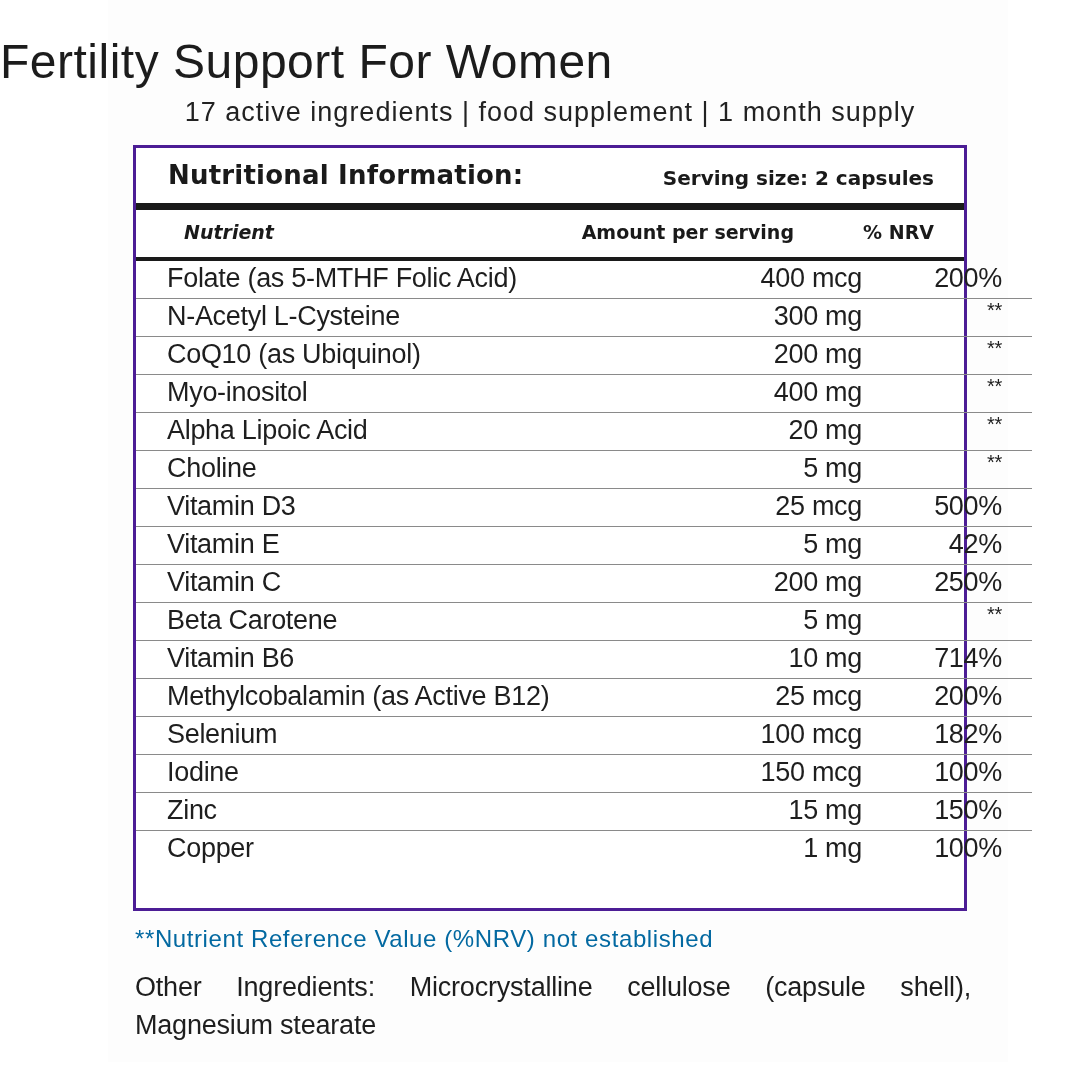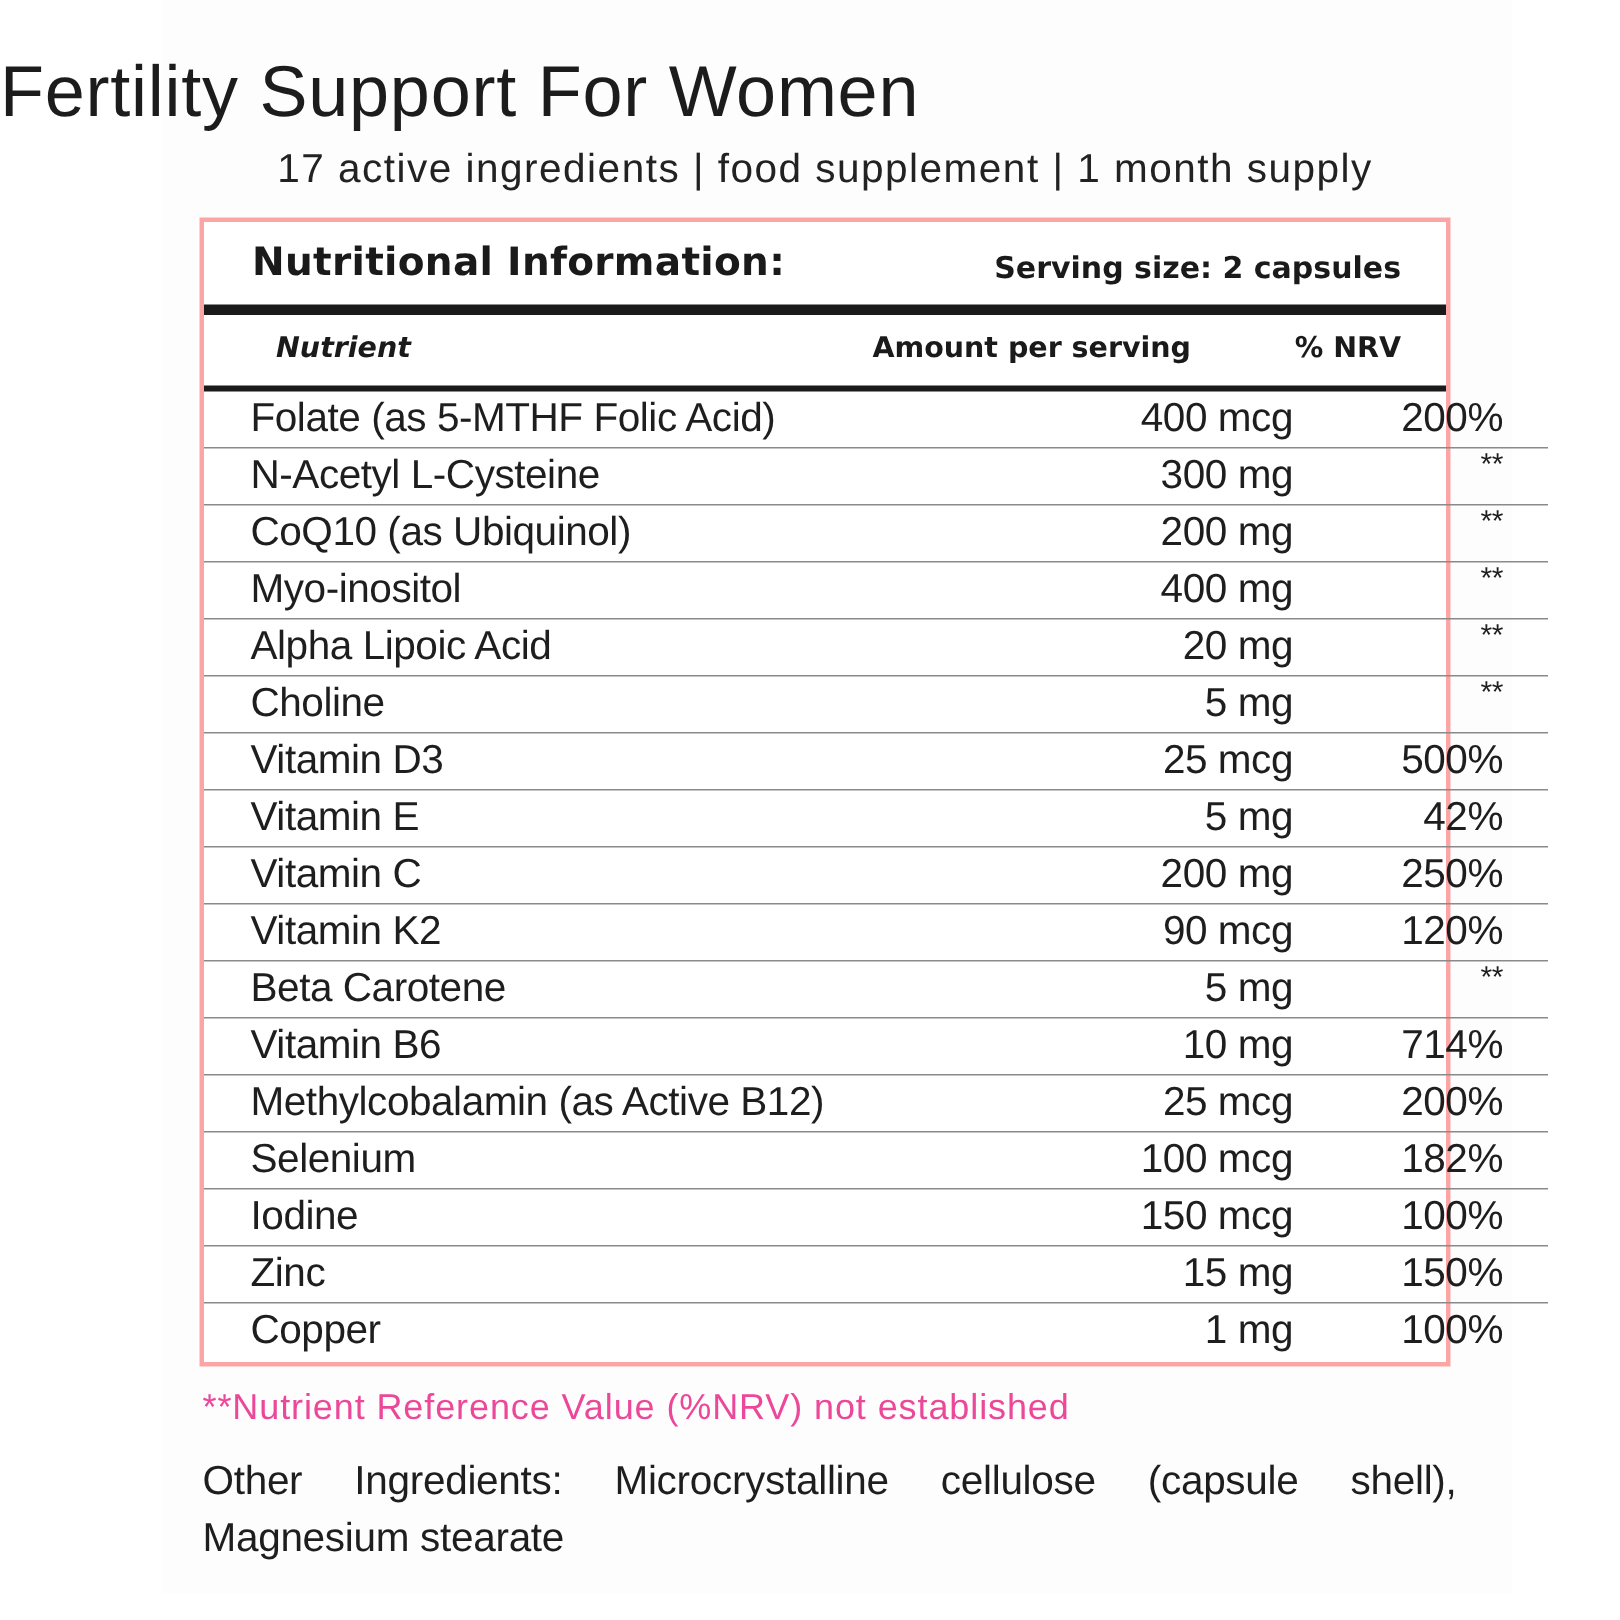--- a/index.html
+++ b/index.html
@@ -15,21 +15,21 @@
   .title {
     position: absolute; left: 0; width: 1080px; top: 34px;
     text-align: left; font-size: 48px; letter-spacing: 0.5px; color: #1c1c1c;
   }
   .subtitle {
     position: absolute; left: 0; width: 1100px; top: 97px;
     text-align: center; font-size: 27px; letter-spacing: 1px; color: #222;
   }
   .label-box {
     position: absolute; left: 133px; top: 145px; width: 828px; height: 760px;
-    border: 3px solid #fca5a5; background: #fff;
+    border: 3px solid #4c1d95; background: #fff;
   }
   .head-row {
     position: absolute; left: 0; top: 0; width: 828px; height: 55px;
   }
   .head-title {
     position: absolute; left: 32px; top: 12px; font-family: "DejaVu Sans", sans-serif;
     font-weight: bold; font-size: 26px; letter-spacing: 0.2px; color: #1a1a1a;
   }
   .head-serving {
     position: absolute; right: 30px; top: 18px; font-family: "DejaVu Sans", sans-serif;
@@ -51,21 +51,21 @@
   .row {
     position: relative; height: 37px; border-bottom: 1.5px solid #8a8a8a;
     font-size: 27px; color: #1e1e1e;
   }
   .row:last-child { border-bottom: none; padding-left: 39px; }
   .row .name { position: absolute; left: 31px; top: 2px; white-space: nowrap; letter-spacing: -0.3px; }
   .row .amt { position: absolute; right: 170px; top: 2px; white-space: nowrap; letter-spacing: -0.3px; }
   .row .nrv { position: absolute; right: 30px; top: 2px; white-space: nowrap; letter-spacing: -0.3px; }
   .row .nrv.stars { font-size: 20px; top: 0px; }
   .footnote {
-    position: absolute; left: 135px; top: 925px; font-size: 24px; letter-spacing: 0.6px; color: #ec4899;
+    position: absolute; left: 135px; top: 925px; font-size: 24px; letter-spacing: 0.6px; color: #0369a1;
   }
   .other {
     position: absolute; left: 135px; top: 968px; width: 836px; font-size: 27px; line-height: 38px;
     text-align: justify; text-align-last: left; color: #1e1e1e; letter-spacing: -0.2px;
   }
 </style>
 </head>
 <body>
 
 <div class="page-bg"></div>
@@ -125,25 +125,20 @@
         <span class="name">Vitamin E</span>
         <span class="amt">5 mg</span>
         <span class="nrv">42%</span>
       </div>
       <div class="row">
         <span class="name">Vitamin C</span>
         <span class="amt">200 mg</span>
         <span class="nrv">250%</span>
       </div>
       <div class="row">
-        <span class="name">Vitamin K2</span>
-        <span class="amt">90 mcg</span>
-        <span class="nrv">120%</span>
-      </div>
-      <div class="row">
         <span class="name">Beta Carotene</span>
         <span class="amt">5 mg</span>
         <span class="nrv stars">**</span>
       </div>
       <div class="row">
         <span class="name">Vitamin B6</span>
         <span class="amt">10 mg</span>
         <span class="nrv">714%</span>
       </div>
       <div class="row">

